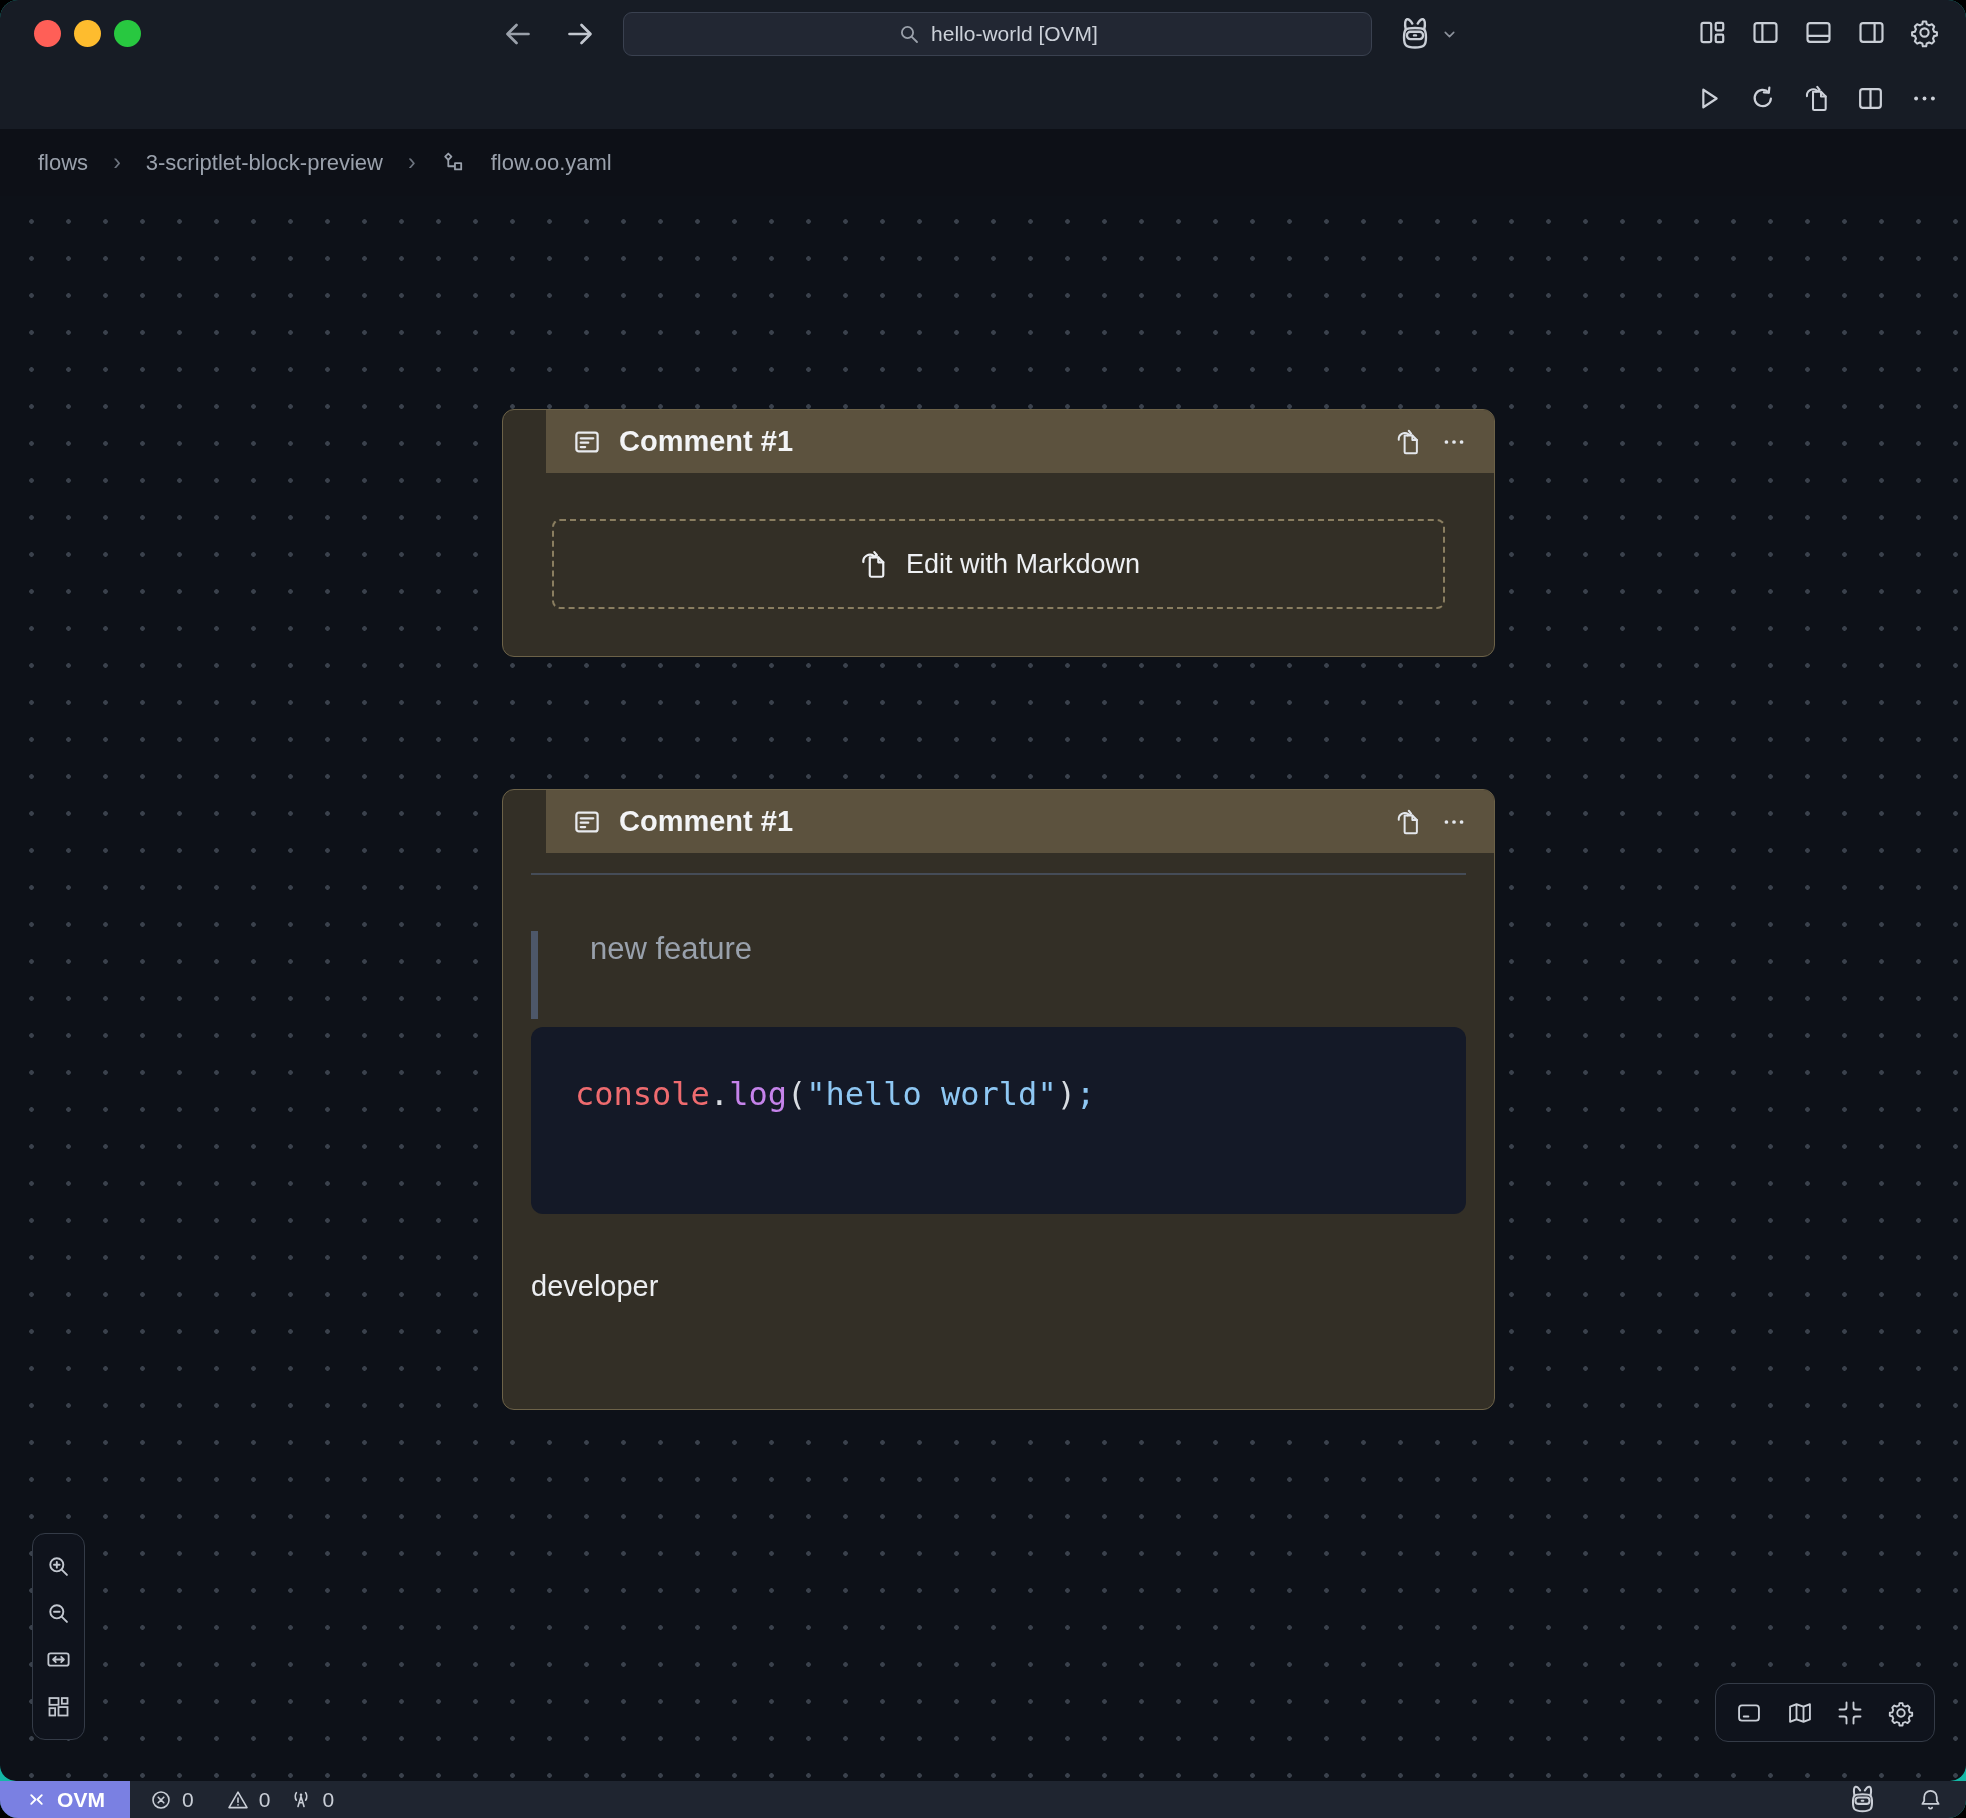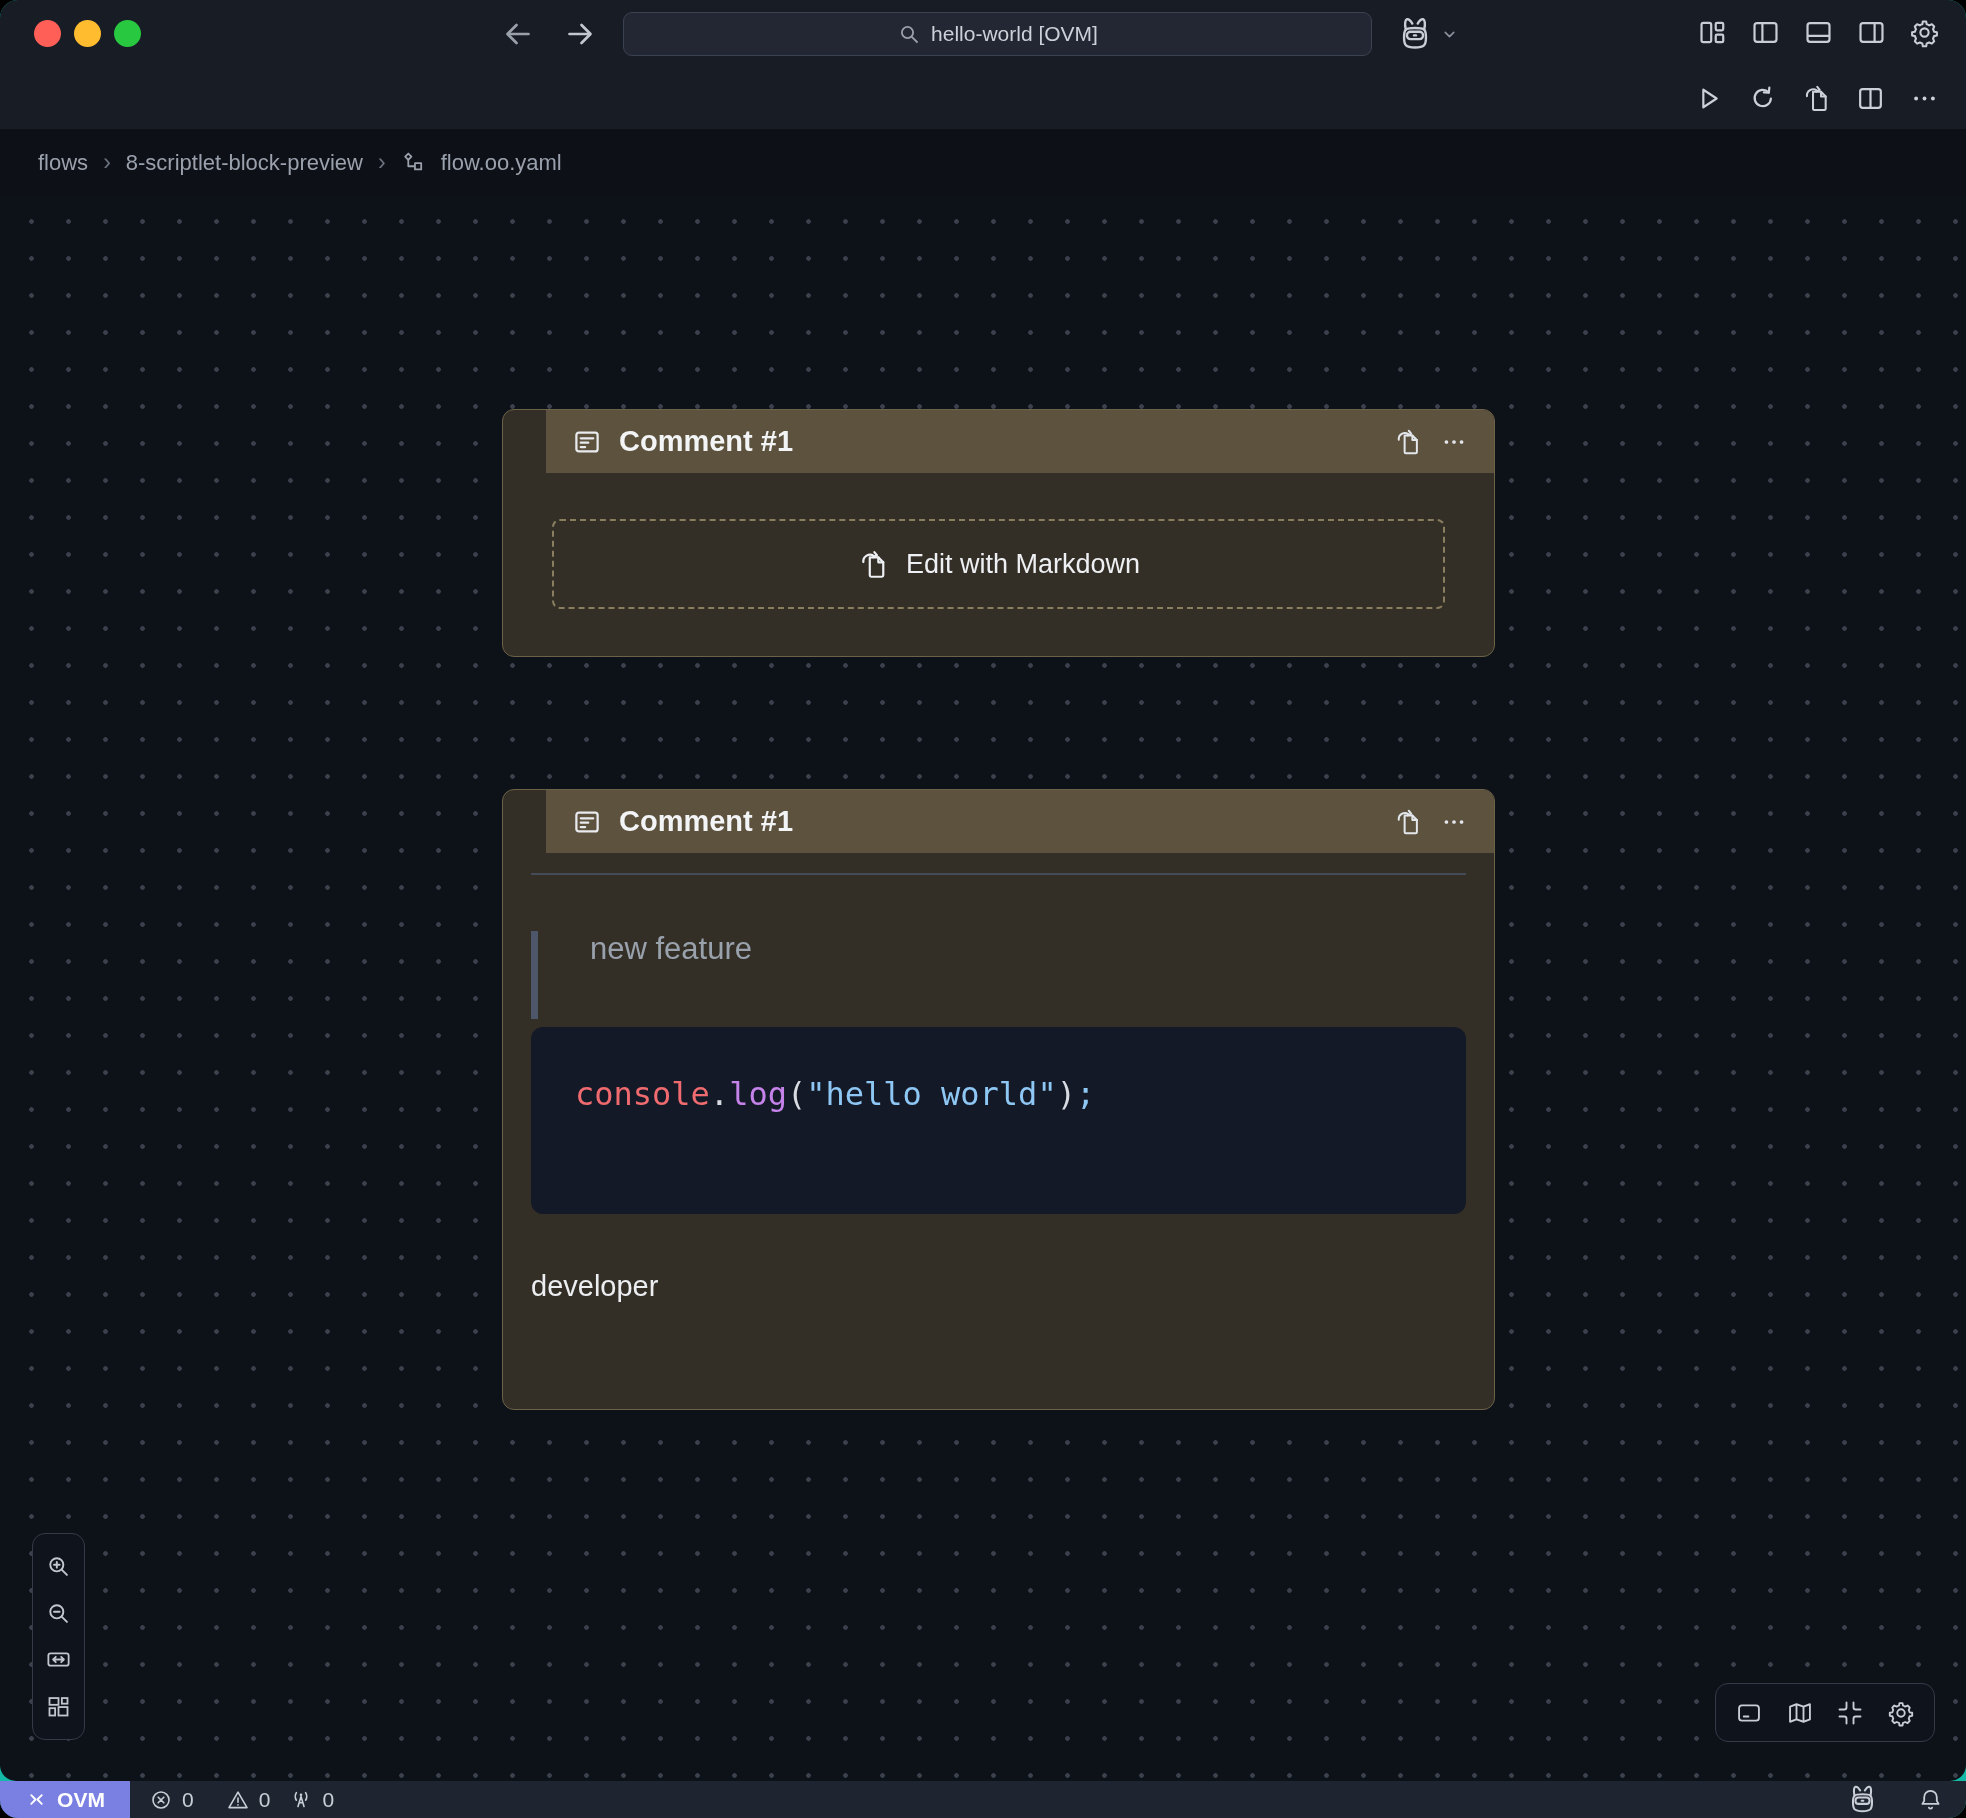--- a/index.html
+++ b/index.html
@@ -31,21 +31,21 @@
          display:flex; align-items:center; gap:15px; padding:0 22px 0 30px; }
   .tab::before { content:""; position:absolute; top:0; left:0; right:0; height:3px; background:#7a80e2; }
   .tab .flow-ic { width:28px; height:28px; color:#b9bec7; flex:none; }
   .tab-label { font-size:25px; font-weight:600; color:#e8ebef; flex:1; white-space:nowrap; }
   .tab .close { width:24px; height:24px; color:#c6cad2; flex:none; }
   .editor-actions { position:absolute; right:26px; top:14px; display:flex; gap:23px; color:#ccd0d8; }
   .editor-actions svg { width:31px; height:31px; }
 
   
   .breadcrumbs { position:absolute; top:129px; left:0; right:0; height:67px; background:#0d1017;
-                 display:flex; align-items:center; padding-left:38px; gap:15px;
+                 display:flex; align-items:center; padding-left:38px; gap:25px;
                  font-size:22px; color:#9aa1ac; }
   .breadcrumbs .sep { color:#6d747f; font-size:23px; }
   .breadcrumbs .flow-ic { width:25px; height:25px; color:#9aa1ac; }
   .crumb { white-space:nowrap; }
 
   
   .canvas { position:absolute; top:196px; left:0; width:1966px; height:1585px;
             background-color:#0d1118;
             background-image: radial-gradient(#3a414c 2px, transparent 2.6px);
             background-size:37px 37px; background-position:13px 7px;
@@ -196,21 +196,21 @@
           <circle cx="5.5" cy="12" r="1.5"></circle>
           <circle cx="12" cy="12" r="1.5"></circle>
           <circle cx="18.5" cy="12" r="1.5"></circle>
         </svg>
     </div>
   </div>
 
   <div class="breadcrumbs">
     <span class="crumb">flows</span>
     <span class="sep">›</span>
-    <span class="crumb">8-scriptlet-block-preview</span>
+    <span class="crumb">3-scriptlet-block-preview</span>
     <span class="sep">›</span>
     <svg class="flow-ic" viewBox="0 0 24 24" fill="none" stroke="currentColor" stroke-width="1.7" stroke-linejoin="round">
         <path d="M7 3.4L10 6.4 7 9.4 4 6.4z"></path>
         <path d="M7 9.4v6.2h6.4"></path>
         <rect x="13.4" y="12.6" width="6" height="6"></rect>
       </svg>
     <span class="crumb">flow.oo.yaml</span>
   </div>
 
   <div class="canvas">

